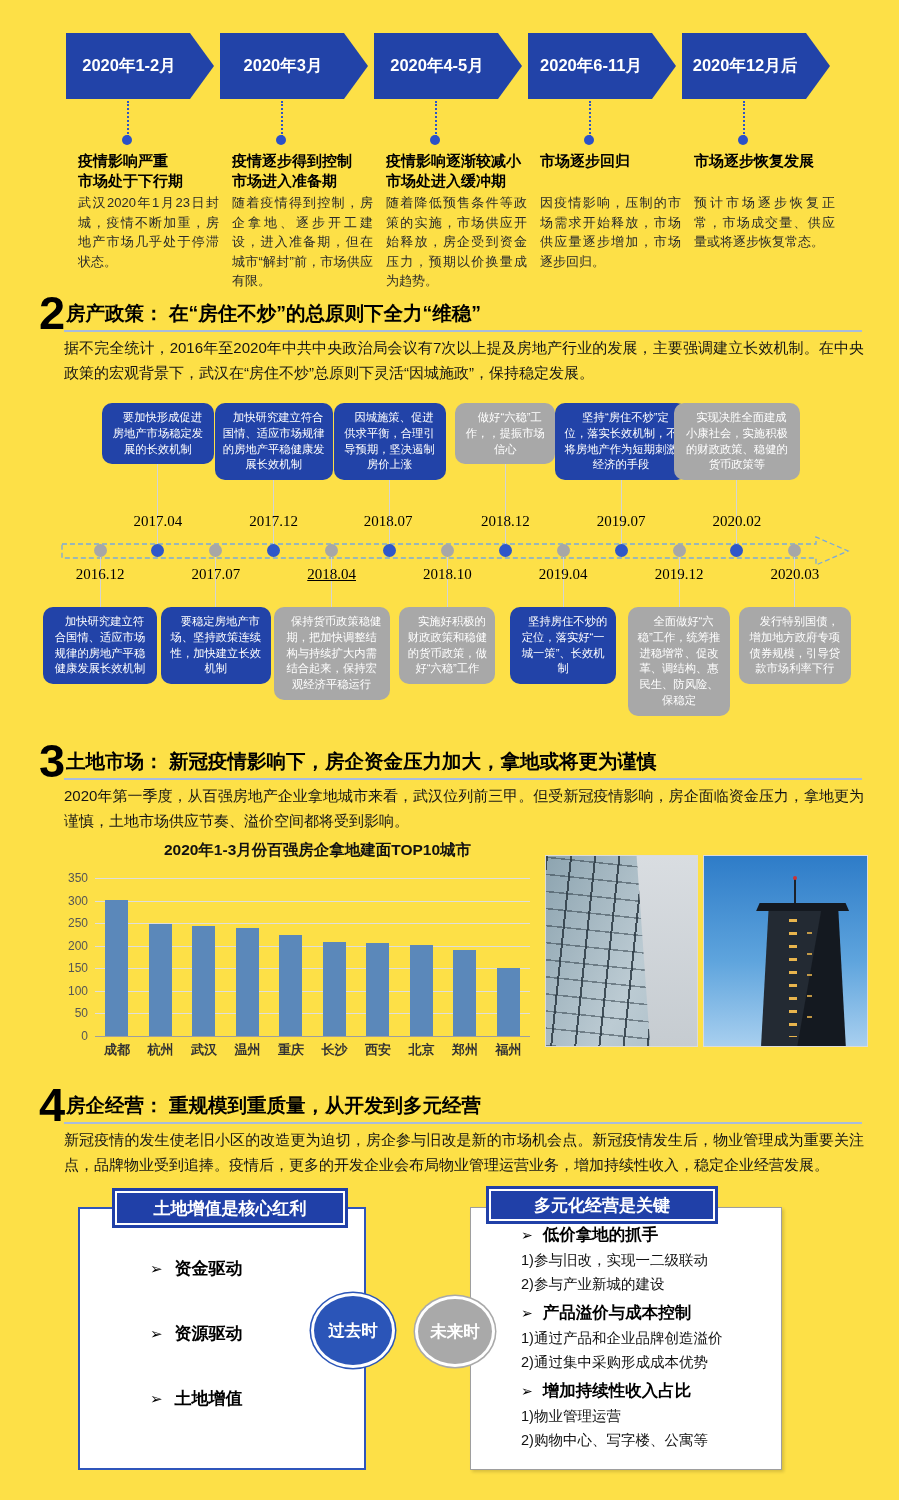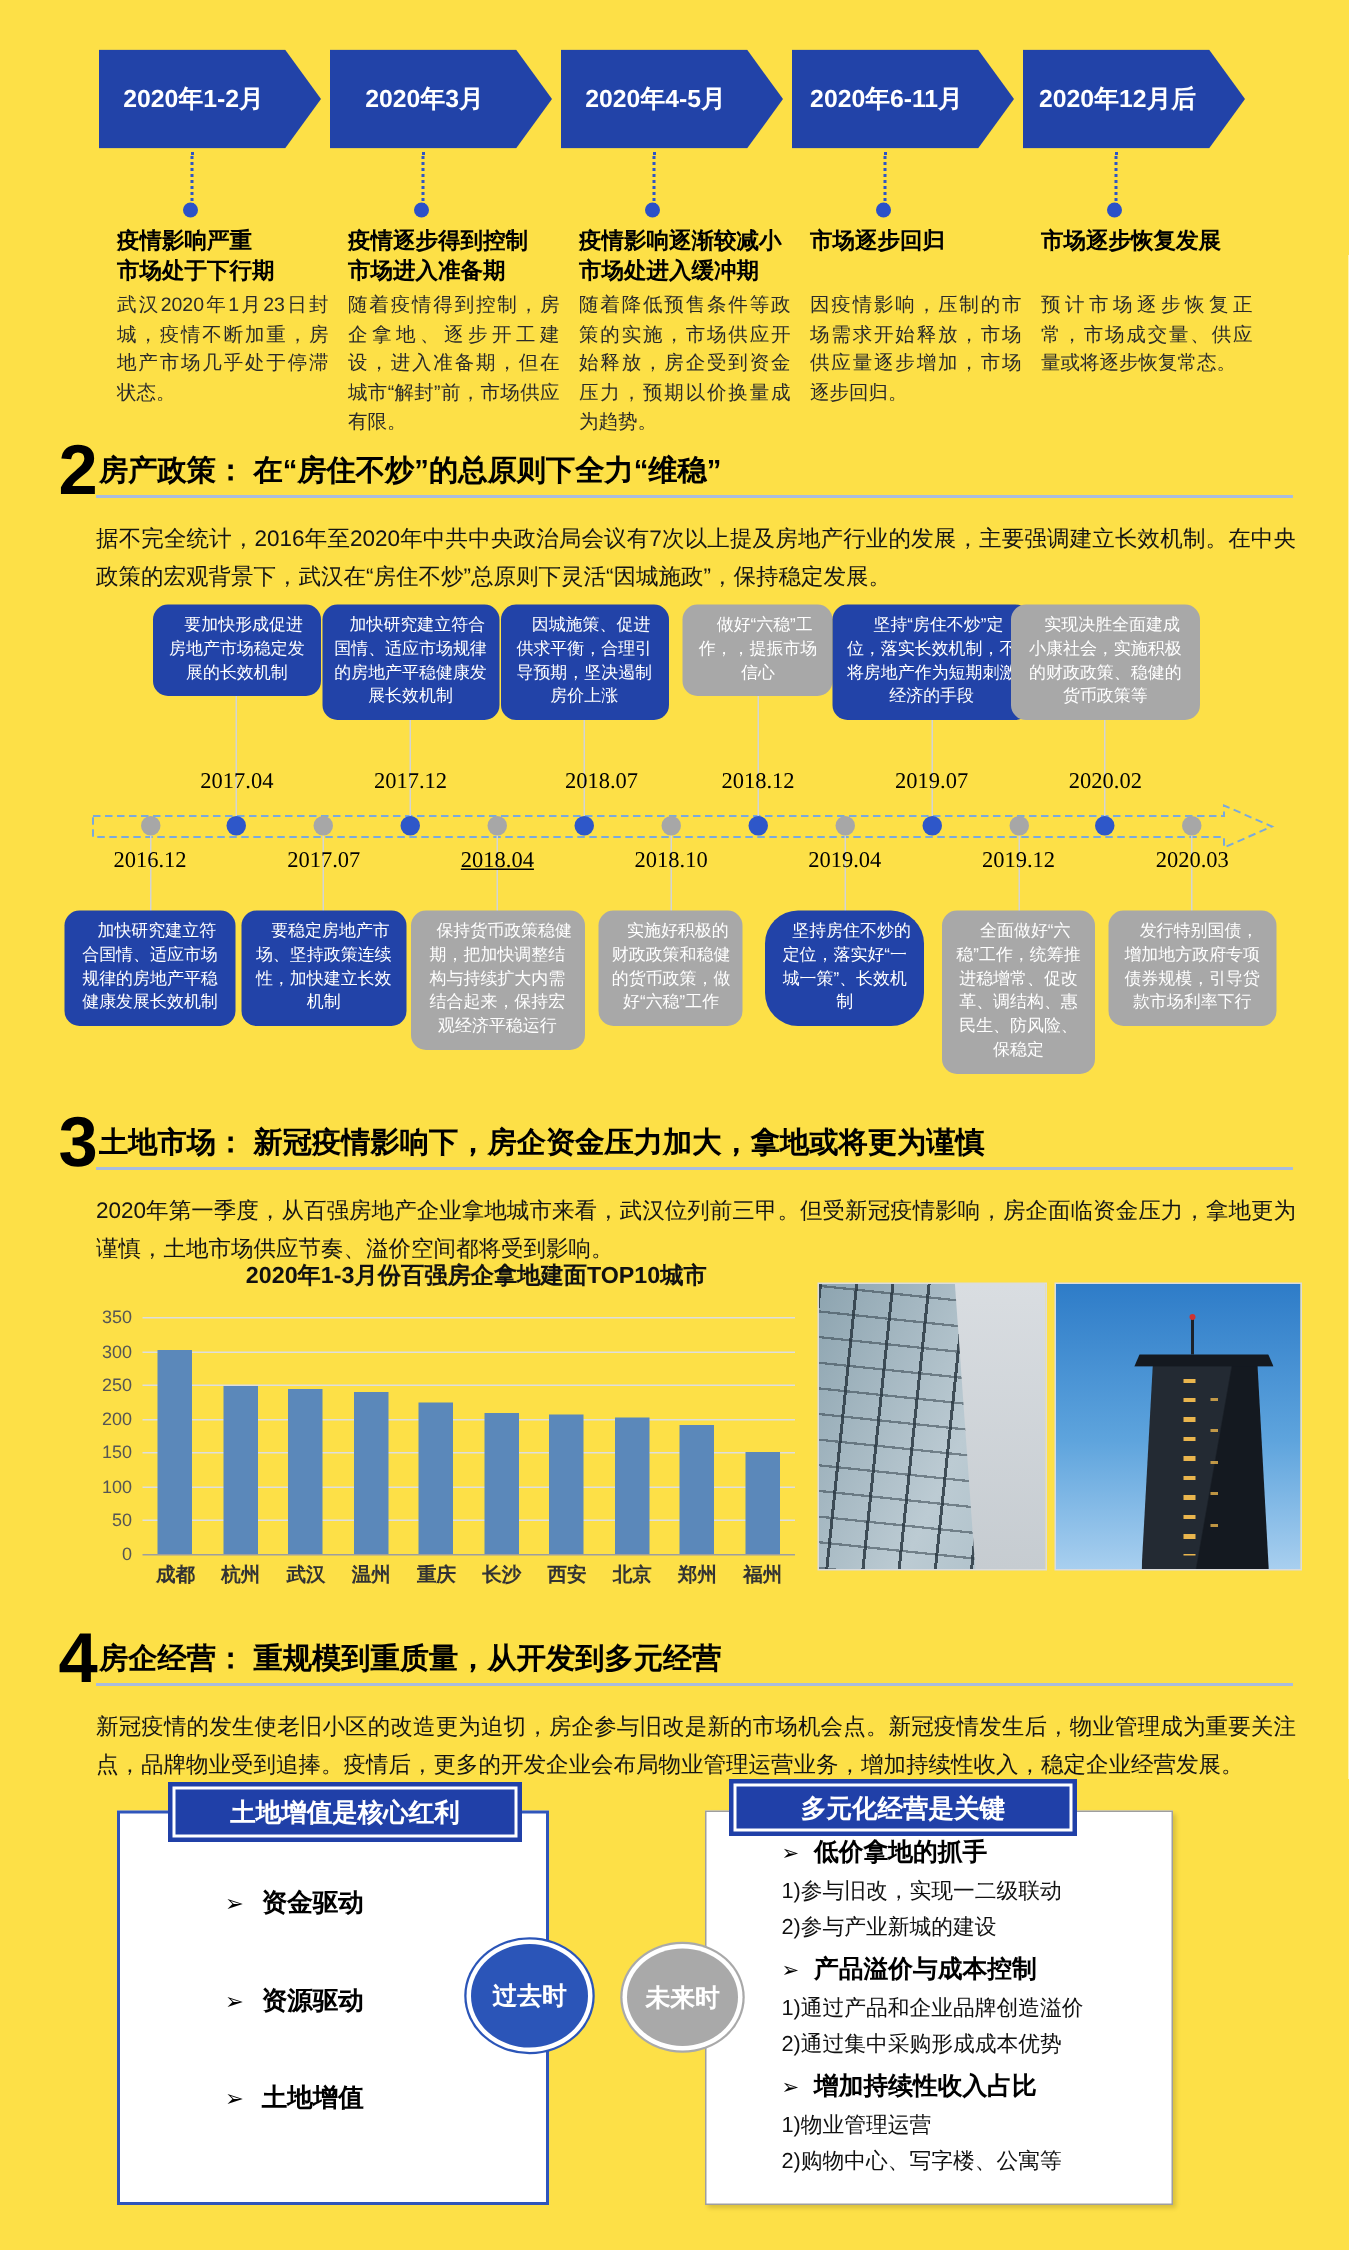--- a/index.html
+++ b/index.html
@@ -3,21 +3,21 @@
 <meta charset="utf-8">
 <style>
   html,body{margin:0;padding:0;background:#fff;}
   .page{position:relative;width:899px;height:1500px;background:#fde047;overflow:hidden;
         font-family:"Liberation Sans",sans-serif;color:#000;}
   .abs{position:absolute;}
   
   .sec-num{position:absolute;left:39px;font-size:47px;font-weight:800;line-height:.85;color:#000;}
   .sec-title{position:absolute;left:66px;font-size:19.5px;font-weight:700;color:#000;white-space:nowrap;}
   .sec-rule{position:absolute;left:64px;right:37px;height:2px;background:#a9bcdc;}
-  .sec-para{position:absolute;left:64px;width:800px;font-size:15px;line-height:1.66;color:#141414;text-align:justify;margin-top:12px;}
+  .sec-para{position:absolute;left:64px;width:800px;font-size:15px;line-height:1.66;color:#141414;text-align:justify;}
   
   .chev{position:absolute;top:33px;width:148px;height:66px;background:#2243a8;color:#fff;
         font-weight:700;font-size:16.5px;display:flex;align-items:center;justify-content:center;
         padding-right:22px;box-sizing:border-box;
         clip-path:polygon(0 0,calc(100% - 24px) 0,100% 50%,calc(100% - 24px) 100%,0 100%);}
   .dotline{position:absolute;top:101px;height:36px;width:0;border-left:2px dotted #2e55c5;}
   .bdot{position:absolute;top:135px;width:10px;height:10px;border-radius:50%;background:#2b51c8;}
   .ph-head{position:absolute;top:151px;width:142px;font-size:15px;font-weight:700;line-height:1.34;
            white-space:pre-line;color:#000;}
   .ph-body{position:absolute;top:193px;width:141px;font-size:13px;line-height:1.5;color:#2a2a2a;text-align:justify;}
@@ -144,21 +144,21 @@
       <div class="pline" style="left: 678.5px; top: 556px; height: 80px;"></div>
       <div class="pline" style="left: 736.4px; top: 445px; height: 101px;"></div>
       <div class="pline" style="left: 794.3px; top: 556px; height: 80px;"></div>
       <div class="pbox blue" style="left: 101.9px; top: 403px; width: 112px;">要加快形成促进房地产市场稳定发展的长效机制</div>
       <div class="tl-date" style="left: 121.9px; top: 513px;">2017.04</div>
       <div class="tdot blue" style="left: 151.4px;"></div>
       <div class="pbox blue" style="left: 214.7px; top: 403px; width: 118px;">加快研究建立符合国情、适应市场规律的房地产平稳健康发展长效机制</div>
       <div class="tl-date" style="left: 237.7px; top: 513px;">2017.12</div>
       <div class="tdot blue" style="left: 267.2px;"></div>
       <div class="pbox blue" style="left: 333.5px; top: 403px; width: 112px;">因城施策、促进供求平衡，合理引导预期，坚决遏制房价上涨</div>
-      <div class="tl-date" style="left: 365px; top: 513px;">2018.07</div>
+      <div class="tl-date" style="left: 352px; top: 513px;">2018.07</div>
       <div class="tdot blue" style="left: 383px;"></div>
       <div class="pbox gray" style="left: 455.3px; top: 403px; width: 100px;">做好“六稳”工作，，提振市场信心</div>
       <div class="tl-date" style="left: 469.3px; top: 513px;">2018.12</div>
       <div class="tdot blue" style="left: 498.8px;"></div>
       <div class="pbox blue" style="left: 555.1px; top: 403px; width: 132px;">坚持“房住不炒”定位，落实长效机制，不将房地产作为短期刺激经济的手段</div>
       <div class="tl-date" style="left: 585.1px; top: 513px;">2019.07</div>
       <div class="tdot blue" style="left: 614.6px;"></div>
       <div class="pbox gray" style="left: 673.9px; top: 403px; width: 126px;">实现决胜全面建成小康社会，实施积极的财政政策、稳健的货币政策等</div>
       <div class="tl-date" style="left: 700.9px; top: 513px;">2020.02</div>
       <div class="tdot blue" style="left: 730.4px;"></div>
@@ -167,21 +167,21 @@
       <div class="tdot gray" style="left: 93.5px;"></div>
       <div class="pbox blue" style="left: 160.8px; top: 607px; width: 110px;">要稳定房地产市场、坚持政策连续性，加快建立长效机制</div>
       <div class="tl-date" style="left: 179.8px; top: 566px;">2017.07</div>
       <div class="tdot gray" style="left: 209.3px;"></div>
       <div class="pbox gray" style="left: 273.6px; top: 607px; width: 116px;">保持货币政策稳健期，把加快调整结构与持续扩大内需结合起来，保持宏观经济平稳运行</div>
       <div class="tl-date" style="left: 295.6px; top: 566px; text-decoration: underline;">2018.04</div>
       <div class="tdot gray" style="left: 325.1px;"></div>
       <div class="pbox gray" style="left: 399.4px; top: 607px; width: 96px;">实施好积极的财政政策和稳健的货币政策，做好“六稳”工作</div>
       <div class="tl-date" style="left: 411.4px; top: 566px;">2018.10</div>
       <div class="tdot gray" style="left: 440.9px;"></div>
-      <div class="pbox blue" style="left: 510.2px; top: 607px; width: 106px; border-radius: 22px;">坚持房住不炒的定位，落实好“一城一策”、长效机制</div>
+      <div class="pbox blue" style="left: 510.2px; top: 607px; width: 106px;">坚持房住不炒的定位，落实好“一城一策”、长效机制</div>
       <div class="tl-date" style="left: 527.2px; top: 566px;">2019.04</div>
       <div class="tdot gray" style="left: 556.7px;"></div>
       <div class="pbox gray" style="left: 628px; top: 607px; width: 102px;">全面做好“六稳”工作，统筹推进稳增常、促改革、调结构、惠民生、防风险、保稳定</div>
       <div class="tl-date" style="left: 643px; top: 566px;">2019.12</div>
       <div class="tdot gray" style="left: 672.5px;"></div>
       <div class="pbox gray" style="left: 738.8px; top: 607px; width: 112px;">发行特别国债，增加地方政府专项债券规模，引导贷款市场利率下行</div>
       <div class="tl-date" style="left: 758.8px; top: 566px;">2020.03</div>
       <div class="tdot gray" style="left: 788.3px;"></div>
     </div>
 

